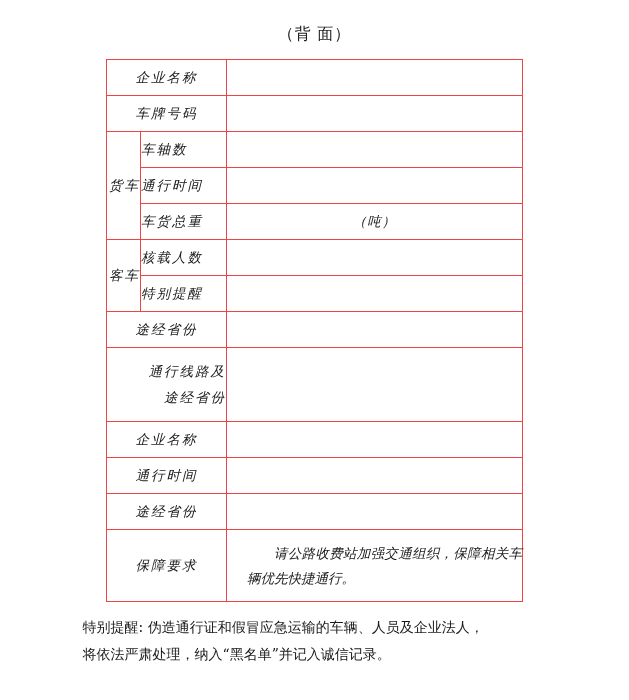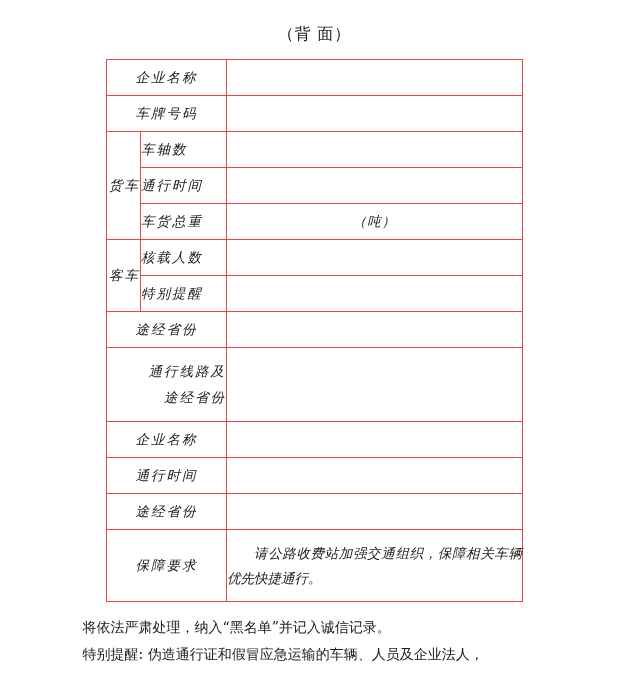--- a/index.html
+++ b/index.html
@@ -76,20 +76,21 @@
   }
   .note-cell {
     padding: 8px 10px 10px 10px;
     line-height: 1.85;
     font-size: 13.5px;
     text-align: justify;
   }
   .note-cell .indent {
     text-indent: 2em;
     display: block;
+    margin-left: 20px;
   }
   .footer {
     margin: 12px auto 0 auto;
     width: 470px;
     font-size: 14px;
     line-height: 1.95;
     font-family: "DejaVu Serif", "Liberation Serif", serif;
     text-align: left;
     padding-left: 6px;
   }
@@ -177,17 +178,17 @@
       <tr style="height:72px">
         <td class="lbl" colspan="2">保障要求</td>
         <td class="note-cell">
           <span class="indent">请公路收费站加强交通组织，保障相关车辆优先快捷通行。</span>
         </td>
       </tr>
     </tbody>
   </table>
 
   <div class="footer">
+    <div>特别提醒: 伪造通行证和假冒应急运输的车辆、人员及企业法人，</div>
     <div>将依法严肃处理，纳入“黑名单”并记入诚信记录。</div>
-    <div>特别提醒: 伪造通行证和假冒应急运输的车辆、人员及企业法人，</div>
   </div>
 
 </div>
 
 </body></html>

